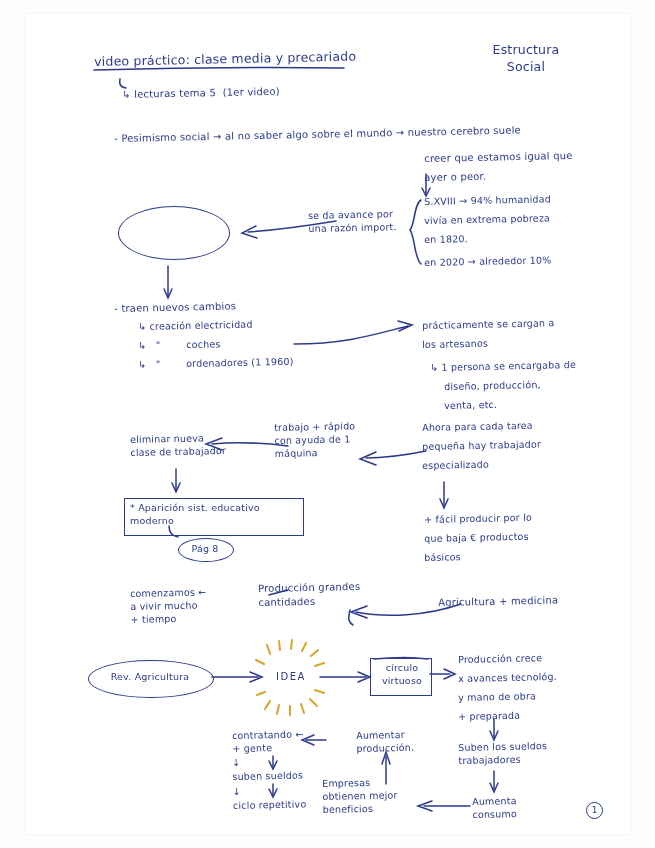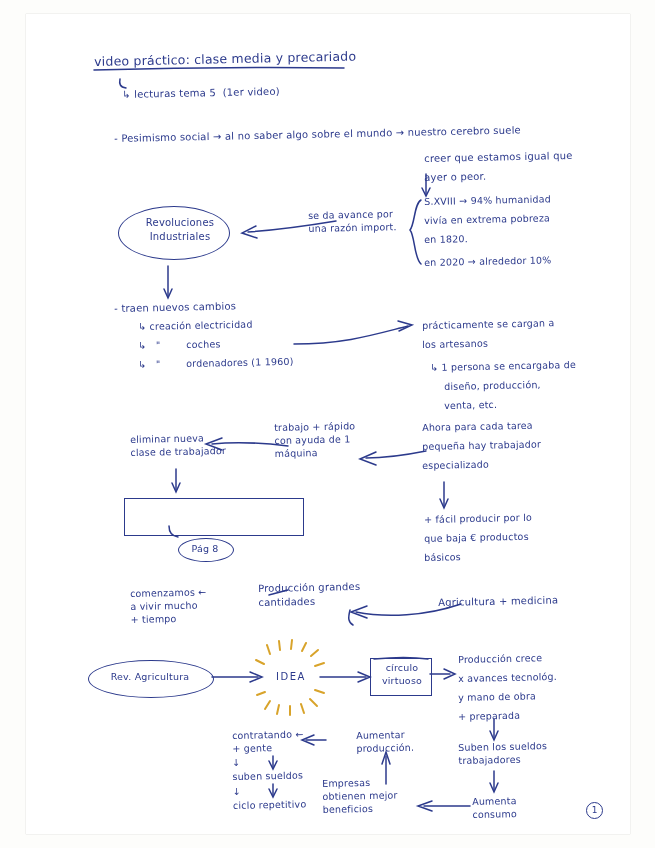--- a/index.html
+++ b/index.html
@@ -160,31 +160,31 @@
         <path d="M284 685 L291 692"></path>
         <path d="M275 690 L278 699"></path>
         <path d="M264 692 L264 701"></path>
         <path d="M253 691 L251 700"></path>
         <path d="M244 687 L239 695"></path>
         <path d="M239 678 L231 681"></path>
         <path d="M238 650 L230 646"></path>
       </g>
     </svg>
 
+    <div class="hw lg" style="left:440px; top:28px; text-align:center; width:120px;"><span style="white-space:pre-line;">Estructura
+Social</span></div>
 
     <div class="hw lg tilt1" style="left:68px; top:40px;">video práctico: clase media y precariado</div>
     <div class="hw sm tilt1" style="left:96px; top:74px;">↳ lecturas tema 5  (1er video)</div>
 
     <div class="hw sm tilt1" style="left:88px; top:118px;">- Pesimismo social → al no saber algo sobre el mundo → nuestro cerebro suele</div>
     <div class="hw sm tilt1" style="left:398px; top:138px;">creer que estamos igual que</div>
     <div class="hw sm tilt1" style="left:398px; top:157px;">ayer o peor.</div>
 
     <div class="oval" style="left:92px; top:192px; width:110px; height:52px;"></div>
-    <div class="hw sm" style="left:104px; top:202px; width:100px; text-align:center; white-space:pre-line;">Revoluciones
-Industriales</div>
 
     <div class="hw xs tilt1" style="left:282px; top:196px; white-space:pre-line;">se da avance por
 una razón import.</div>
 
     <div class="hw xs tilt1" style="left:398px; top:182px;">S.XVIII → 94% humanidad</div>
     <div class="hw xs tilt1" style="left:398px; top:201px;">vivía en extrema pobreza</div>
     <div class="hw xs tilt1" style="left:398px; top:220px;">en 1820.</div>
     <div class="hw xs tilt1" style="left:398px; top:243px;">en 2020 → alrededor 10%</div>
 
     <div class="hw sm tilt1" style="left:88px; top:288px;">- traen nuevos cambios</div>
@@ -203,20 +203,22 @@
 
     <div class="hw xs tilt1" style="left:248px; top:408px; white-space:pre-line;">trabajo + rápido
 con ayuda de 1
 máquina</div>
 
     <div class="hw xs tilt1" style="left:396px; top:408px;">Ahora para cada tarea</div>
     <div class="hw xs tilt1" style="left:396px; top:427px;">pequeña hay trabajador</div>
     <div class="hw xs tilt1" style="left:396px; top:446px;">especializado</div>
 
     <div class="boxline" style="left:98px; top:484px; width:178px; height:36px;"></div>
+    <div class="hw xs" style="left:104px; top:488px; white-space:pre-line;">* Aparición sist. educativo
+  moderno</div>
 
     <div class="oval" style="left:152px; top:524px; width:54px; height:22px;"></div>
     <div class="hw xs" style="left:152px; top:529px; width:54px; text-align:center;">Pág 8</div>
 
     <div class="hw xs tilt1" style="left:398px; top:500px;">+ fácil producir por lo</div>
     <div class="hw xs tilt1" style="left:398px; top:519px;">que baja € productos</div>
     <div class="hw xs tilt1" style="left:398px; top:538px;">básicos</div>
 
     <div class="hw xs tilt1" style="left:104px; top:574px; white-space:pre-line;">comenzamos ←
 a vivir mucho

